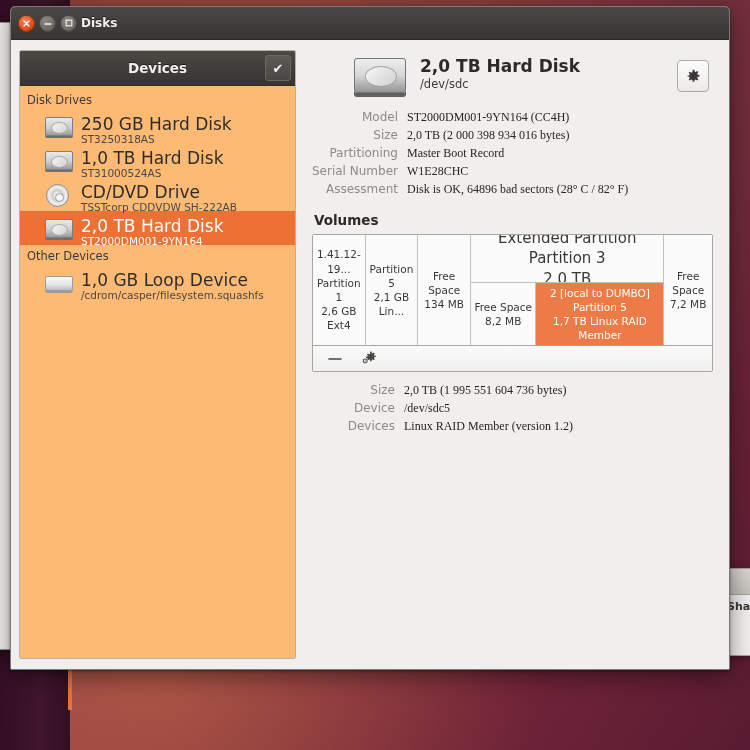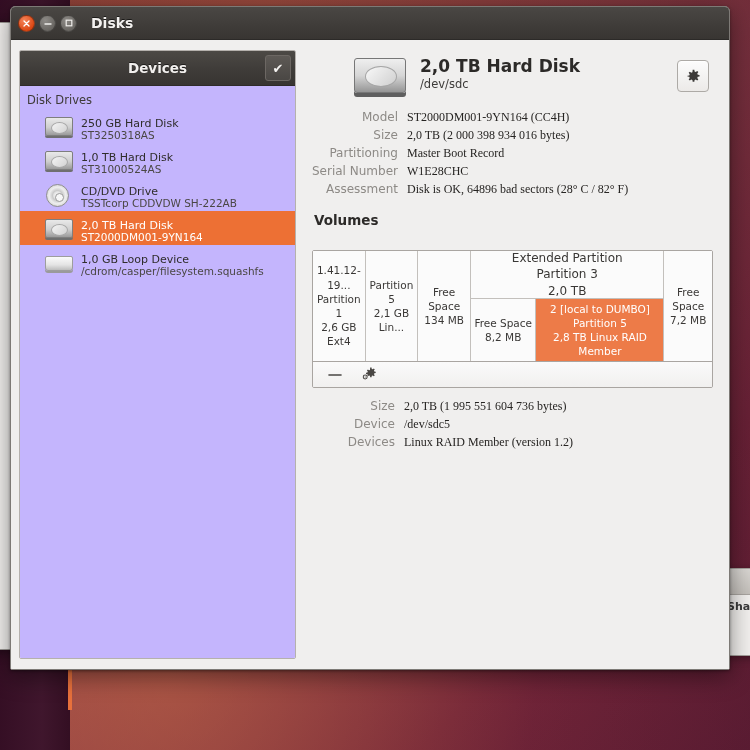--- a/index.html
+++ b/index.html
@@ -111,23 +111,22 @@
     line-height: 1;
     color: #f4eeea;
     border: 1px solid rgba(0,0,0,0.35);
     flex: 0 0 auto;
   }
   .wb-close  { background: radial-gradient(circle at 35% 30%, #f4845a, #dd4814 70%); }
   .wb-min    { background: radial-gradient(circle at 35% 30%, #8d8a86, #6a6763 70%); }
   .wb-max    { background: radial-gradient(circle at 35% 30%, #8d8a86, #6a6763 70%); }
   .wb svg { display:block; }
   #window-title {
-    margin-left: 10px;
     color: #f3f1ef;
-    font-size: 14px;
+    font-size: 12px;
     font-weight: bold;
     text-shadow: 0 -1px 0 rgba(0,0,0,0.6);
   }
 
   
   #window-body {
     flex: 1 1 auto;
     display: flex;
     background: #f0efee;
     overflow: hidden;
@@ -165,21 +164,21 @@
     width: 26px; height: 26px;
     border: 1px solid #6c6763;
     border-radius: 3px;
     background: linear-gradient(to bottom, #5d5955 0%, #4a4744 100%);
     display: flex; align-items: center; justify-content: center;
     color: #f5f3f1;
     font-size: 13px;
   }
   #device-list {
     flex: 1 1 auto;
-    background: #c4b5fd;
+    background: #fdba74;
     overflow: hidden;
     padding-top: 3px;
   }
   .group-label {
     font-size: 11.5px;
     color: #3d3a37;
     padding: 4px 0 2px 7px;
   }
   .dev-row {
     display: flex;
@@ -191,21 +190,21 @@
     background: #ed7034;
   }
   .dev-icon {
     flex: 0 0 30px;
     height: 26px;
     margin-right: 7px;
     position: relative;
   }
   .dev-text { line-height: 1.08; overflow: hidden; }
   .dev-name {
-    font-size: 11px;
+    font-size: 17px;
     color: #2f2d2b;
     white-space: nowrap;
     margin-top: 8px;
   }
   .dev-sub {
     font-size: 10.5px;
     color: #4a4744;
     white-space: nowrap;
   }
   .dev-row.selected .dev-name,
@@ -325,21 +324,21 @@
     color: #262422;
     white-space: nowrap;
     font-family: Liberation Serif, serif;
   }
 
   
   #volumes-title {
     font-size: 13.5px;
     font-weight: bold;
     color: #2c2a28;
-    margin: 14px 0 22px 2px;
+    margin: 14px 0 6px 2px;
   }
   #volumes-box {
     border: 1px solid #a9a5a1;
     border-radius: 2px;
     background: #fbfbfb;
     overflow: hidden;
   }
   #vol-grid {
     display: flex;
     height: 110px;
@@ -364,21 +363,21 @@
     flex-direction: column;
     align-items: stretch;
     justify-content: flex-start;
     padding: 0;
   }
   .vol-ext-head {
     height: 47px;
     display: flex; align-items: center; justify-content: center;
     text-align: center;
     line-height: 1.35;
-    font-size: 12px;
+    font-size: 15px;
     color: #3a3836;
   }
   .vol-ext-children {
     flex: 1 1 auto;
     display: flex;
     border-top: 1px solid #c3c0bc;
   }
   .vol-child {
     display: flex;
     align-items: center;
@@ -498,20 +497,21 @@
           <div class="dev-row selected">
             <div class="dev-icon">
                 <div class="hdd"></div>
               </div>
             <div class="dev-text">
               <div class="dev-name">2,0 TB Hard Disk</div>
               <div class="dev-sub">ST2000DM001-9YN164</div>
             </div>
           </div>
 
+          <div class="group-label">Other Devices</div>
 
           <div class="dev-row">
             <div class="dev-icon">
                 <div class="loop"></div>
               </div>
             <div class="dev-text">
               <div class="dev-name">1,0 GB Loop Device</div>
               <div class="dev-sub">/cdrom/casper/filesystem.squashfs</div>
             </div>
           </div>
@@ -601,21 +601,21 @@
                 <div class="vol-child" style="flex:0 0 34%">
                   <div>
                     <div>Free Space</div>
                     <div>8,2 MB</div>
                   </div>
                 </div>
                 <div class="vol-child selected" style="flex:0 0 66%">
                   <div>
                     <div>2 [local to DUMBO]</div>
                     <div>Partition 5</div>
-                    <div>2,8 TB Linux RAID Member</div>
+                    <div>1,7 TB Linux RAID Member</div>
                   </div>
                 </div>
               </div>
             </div>
 
             <div class="vol" style="flex:1 1 auto">
               <div>
                 <div>Free Space</div>
                 <div>7,2 MB</div>
               </div>

